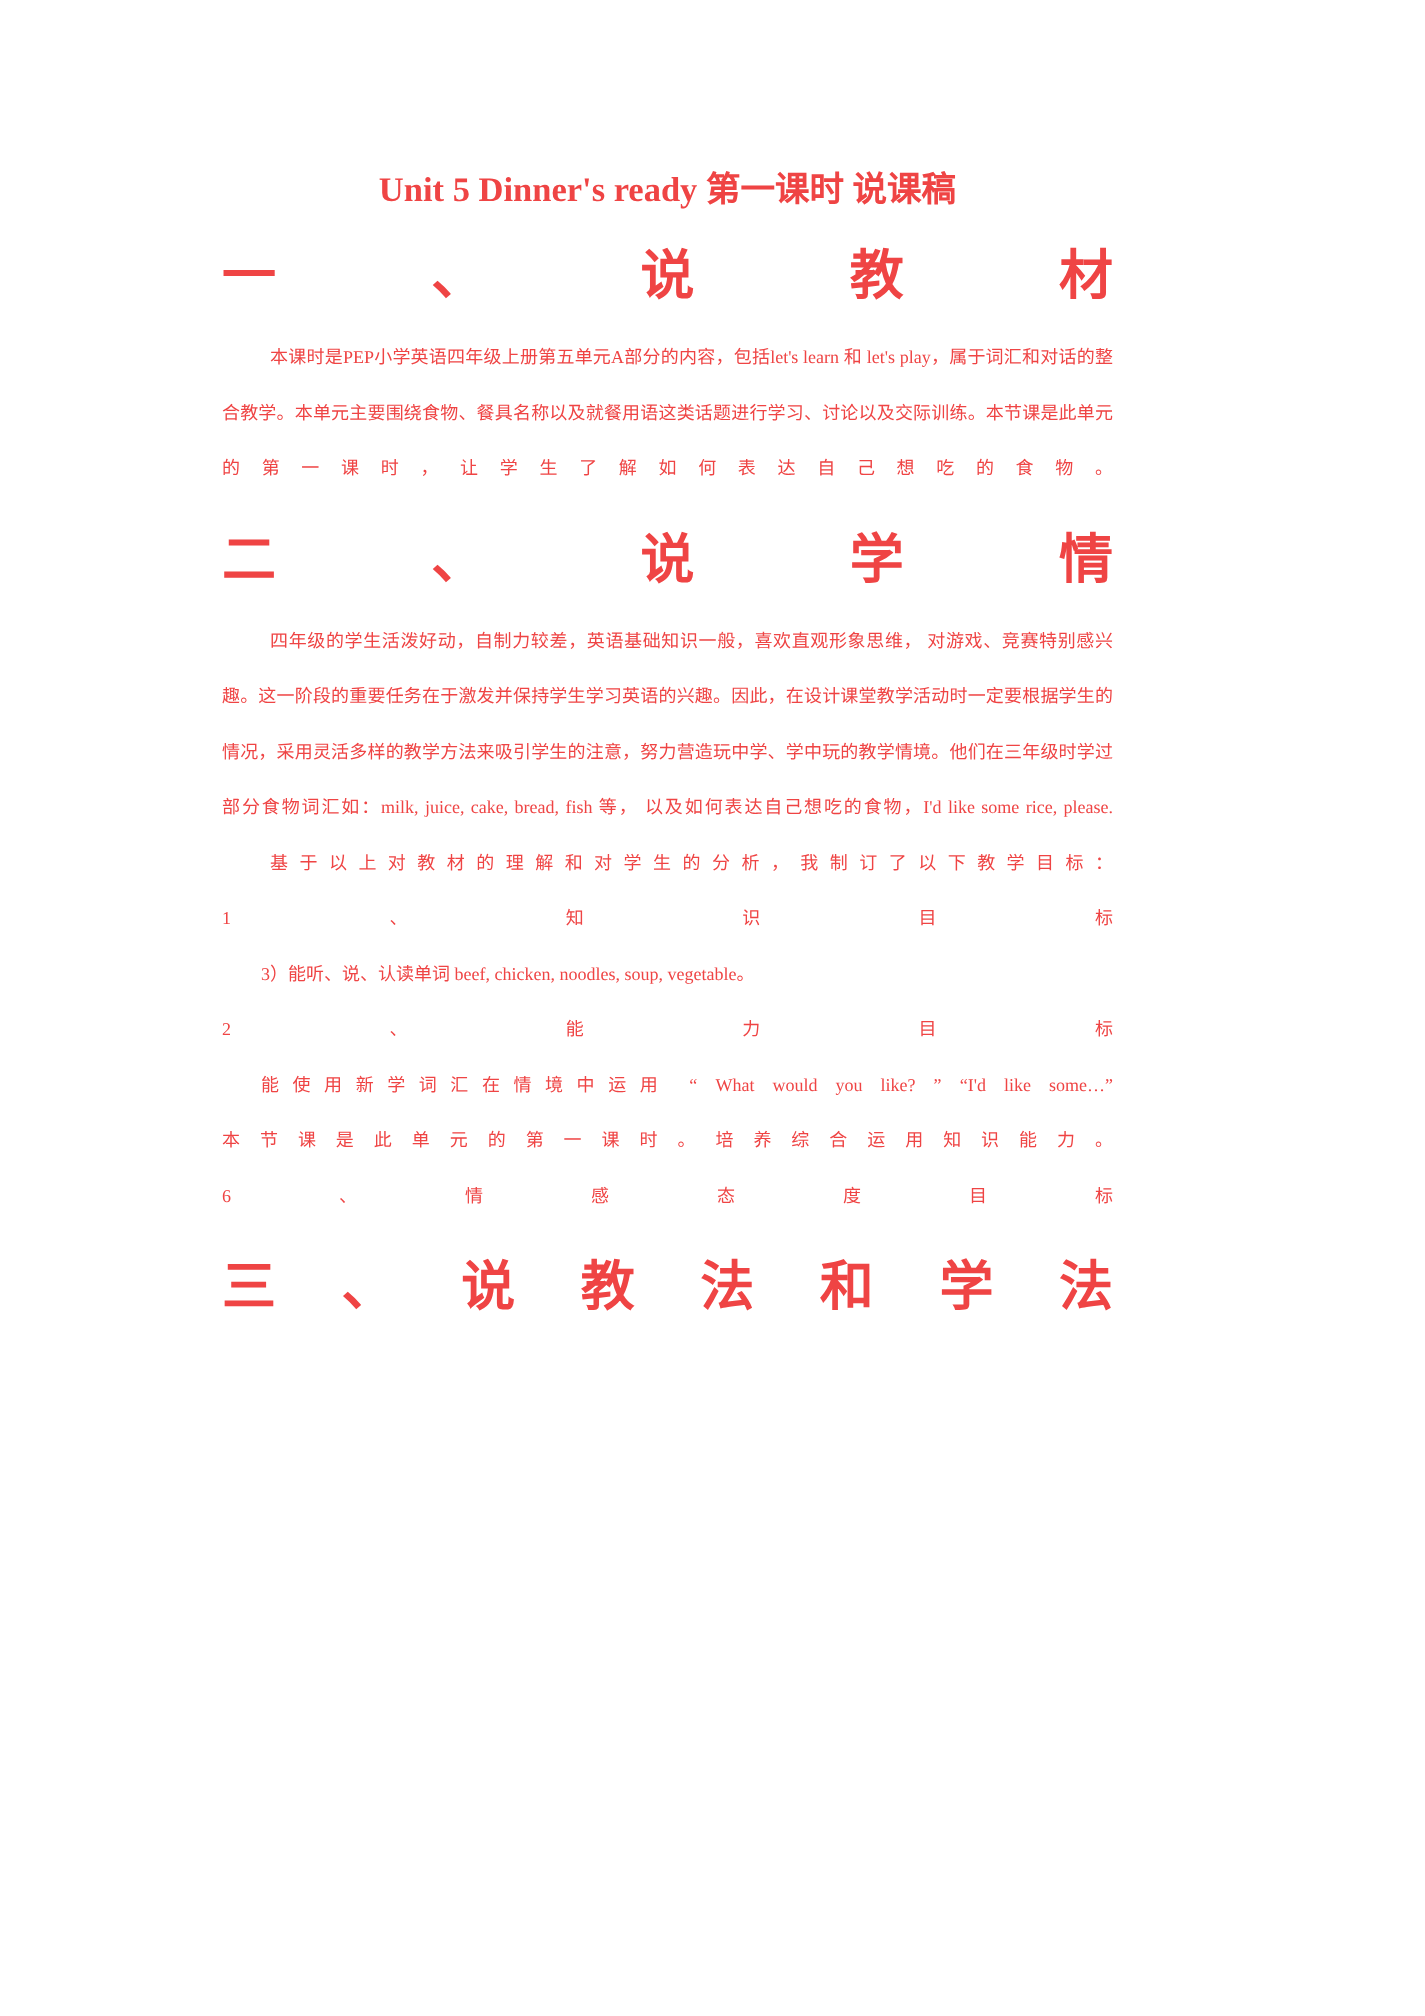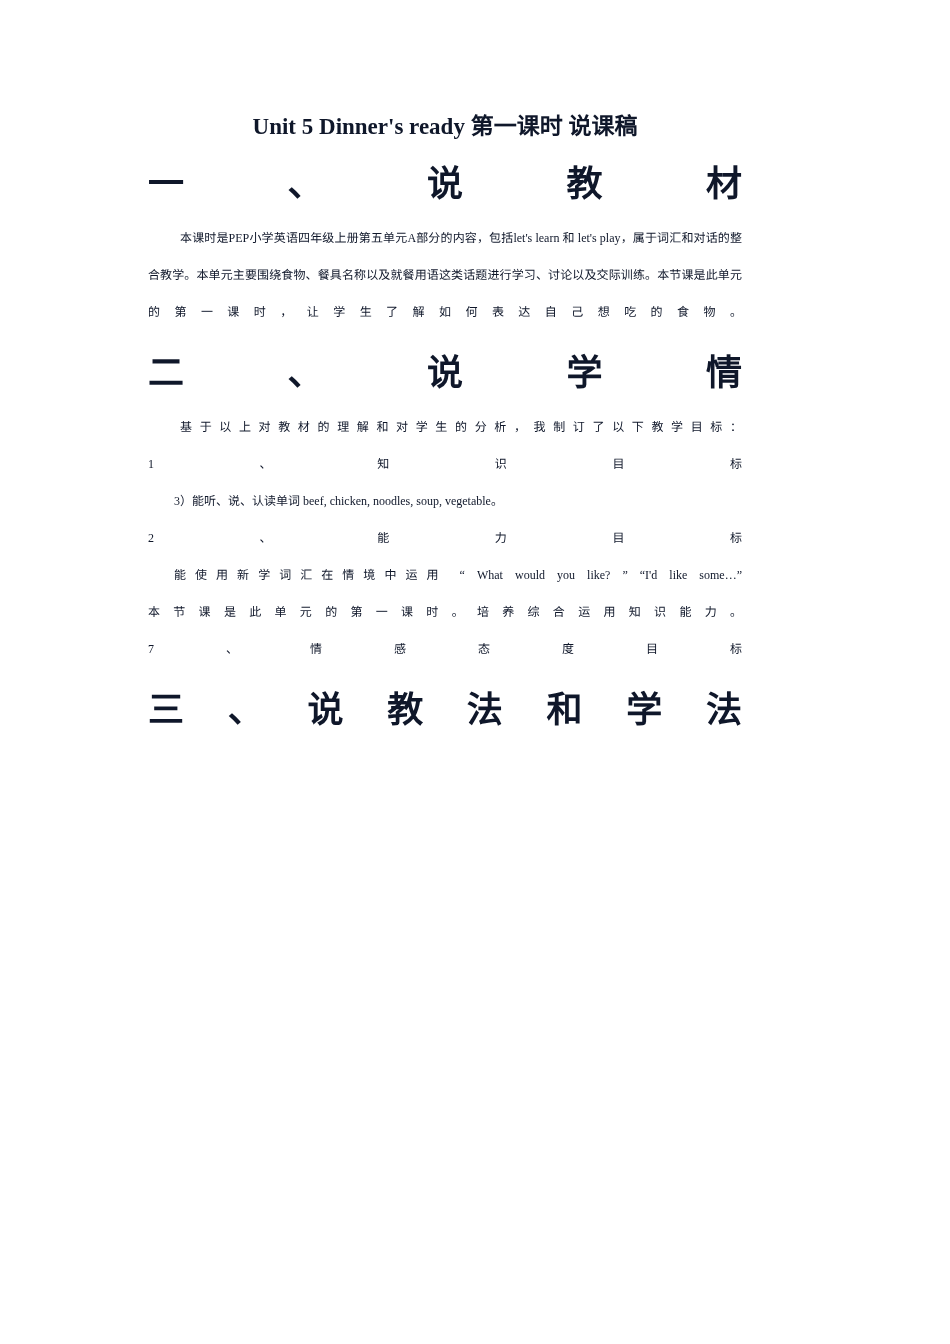--- a/index.html
+++ b/index.html
@@ -7,21 +7,21 @@
     padding: 0;
     background: #ffffff;
   }
   .page {
     position: relative;
     width: 880px;
     height: 1344px;
     box-sizing: border-box;
     padding: 112px 138px 40px 148px;
     background: #ffffff;
-    color: #0f172a;
+    color: #ef4444;
     font-family: "Liberation Serif", "DejaVu Serif", serif;
     overflow: hidden;
   }
   .doc-title {
     font-size: 23px;
     font-weight: bold;
     text-align: center;
     line-height: 30px;
     margin: 0 0 24px 0;
   }
@@ -63,33 +63,34 @@
 <div class="page">
 
   <h1 class="doc-title">Unit 5 Dinner's ready 第一课时 说课稿</h1>
 
   <h2 class="section-heading">一、说教材</h2>
 
   <p class="para indent last-justify">本课时是PEP小学英语四年级上册第五单元A部分的内容，包括let's learn 和 let's play，属于词汇和对话的整合教学。本单元主要围绕食物、餐具名称以及就餐用语这类话题进行学习、讨论以及交际训练。本节课是此单元的第一课时，让学生了解如何表达自己想吃的食物。</p>
 
   <h2 class="section-heading">二、说学情</h2>
 
+  <p class="para indent last-justify">四年级的学生活泼好动，自制力较差，英语基础知识一般，喜欢直观形象思维， 对游戏、竞赛特别感兴趣。这一阶段的重要任务在于激发并保持学生学习英语的兴趣。因此，在设计课堂教学活动时一定要根据学生的情况，采用灵活多样的教学方法来吸引学生的注意，努力营造玩中学、学中玩的教学情境。他们在三年级时学过部分食物词汇如：milk, juice, cake, bread, fish 等， 以及如何表达自己想吃的食物，I'd like some rice, please.</p>
 
   <p class="para indent distribute">基于以上对教材的理解和对学生的分析，我制订了以下教学目标：</p>
 
   <p class="para distribute">1、知识目标</p>
 
   <p class="para plain indent-sm">3）能听、说、认读单词 beef, chicken, noodles, soup, vegetable。</p>
 
 
   <p class="para distribute">2、能力目标</p>
 
   <p class="para indent-sm distribute">能使用新学词汇在情境中运用 “ What would you like? ” “I'd like some…”</p>
 
   <p class="para distribute">本节课是此单元的第一课时。培养综合运用知识能力。</p>
 
-  <p class="para distribute">7、情感态度目标</p>
+  <p class="para distribute">6、情感态度目标</p>
 
 
   <h2 class="section-heading">三、说教法和学法</h2>
 
 
 </div>
 
 </body></html>

